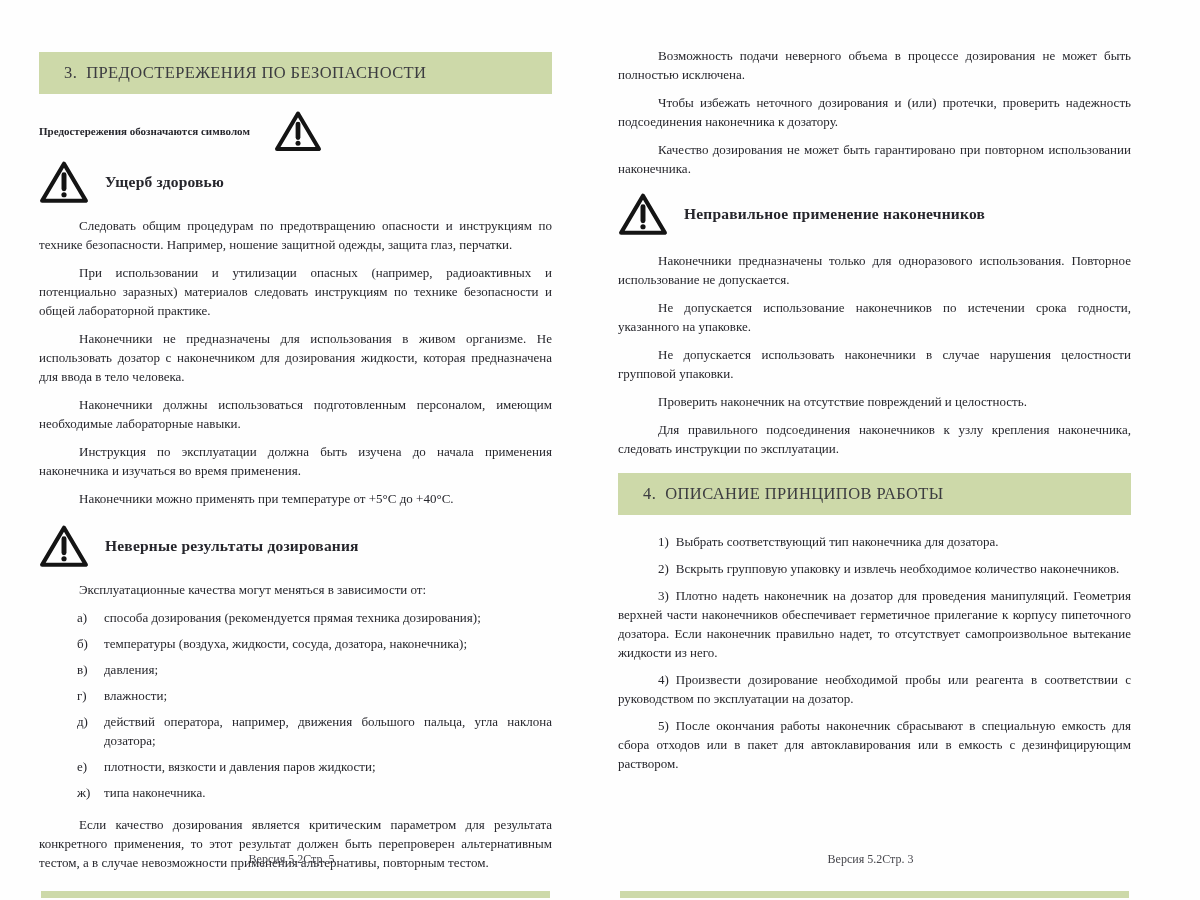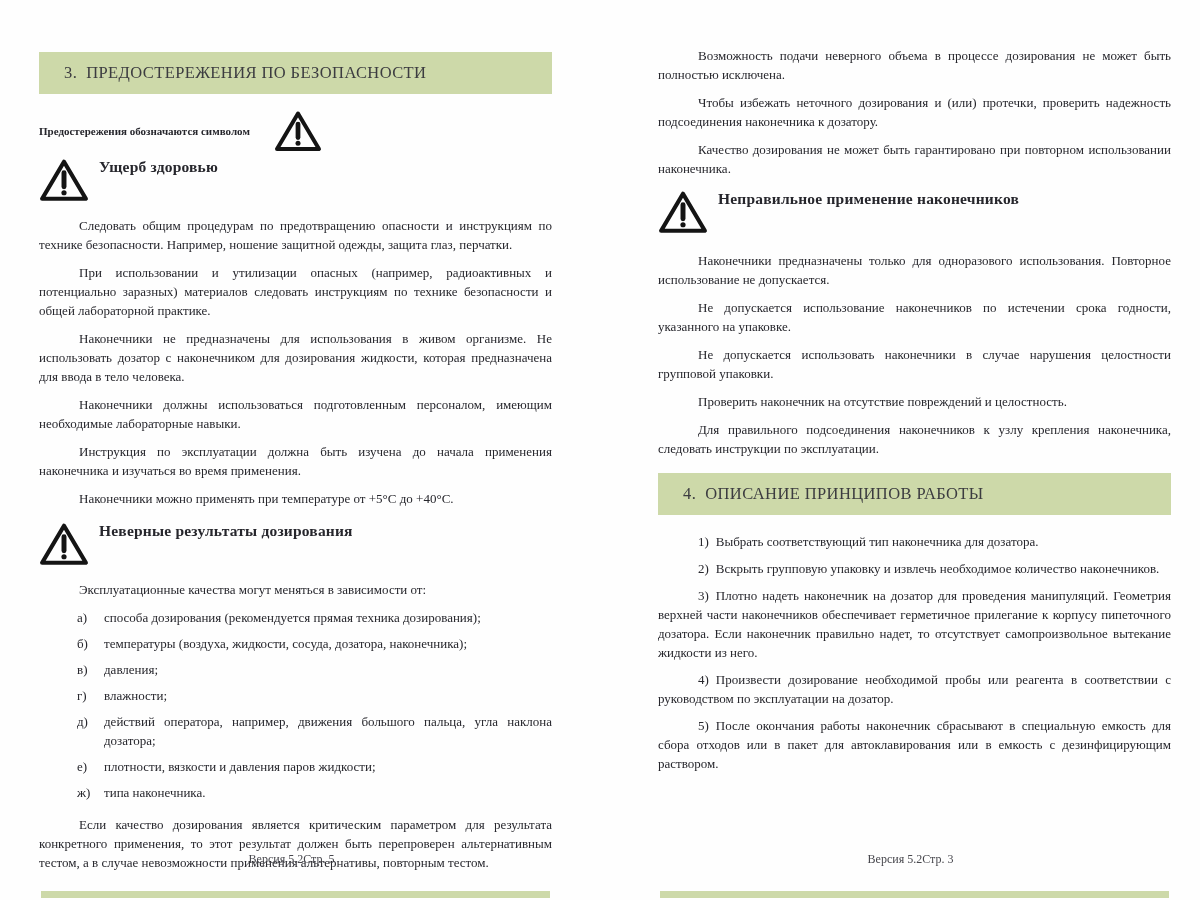--- a/index.html
+++ b/index.html
@@ -4,41 +4,41 @@
 <style>
   * { margin:0; padding:0; box-sizing:border-box; }
   html,body { width:1200px; height:900px; }
   body {
     position:relative; overflow:hidden; background:#fefefe;
     font-family:"Liberation Serif","DejaVu Serif",serif;
     color:#26262c;
   }
   .page { position:absolute; top:0; width:513px; height:900px; }
   #page-left  { left:39px;  }
-  #page-right { left:658px; }
+  #page-right { left:618px; }
 
   .section-bar {
     background:var(--accent,#cdd9a9); height:42px;
     display:flex; align-items:center; padding-left:25px;
     font-size:16.5px; letter-spacing:.4px; color:#3c3c40;
     white-space:pre-wrap;
   }
   #page-left .section-bar { margin-top:52px; }
 
   .symbol-row {
     margin-top:14px; display:flex; align-items:center; gap:24px; height:46px;
   }
   .symbol-row .note { font-weight:bold; font-size:11px; }
 
   .tri { display:block; }
   .tri-small { width:48px; height:43px; }
   .tri-head  { width:50px; height:45px; }
 
   .check-row {
-    display:flex; align-items:flex-start; gap:10px; height:48px;
+    display:flex; align-items:center; gap:16px; height:48px;
     margin-top:4px; margin-bottom:10px;
   }
   .check-row h3 { font-size:15.5px; font-weight:bold; letter-spacing:.2px; }
 
   .para {
     font-size:13px; line-height:19px; text-align:justify;
     text-indent:40px; margin-bottom:9px;
   }
   .para.single { text-align:left; }
 

